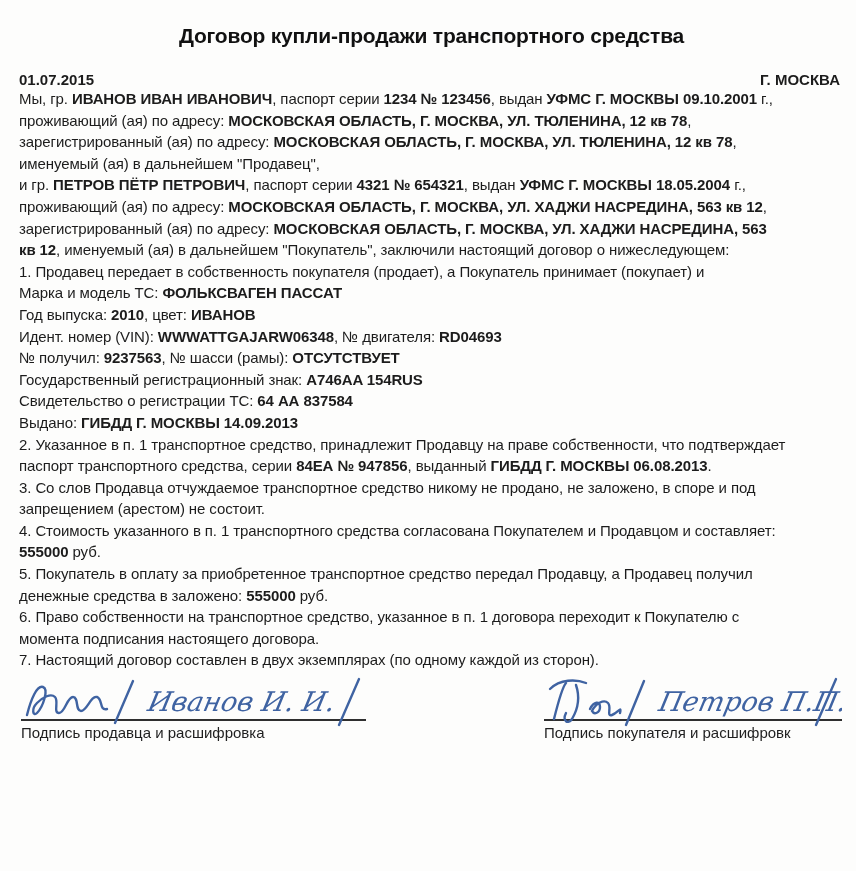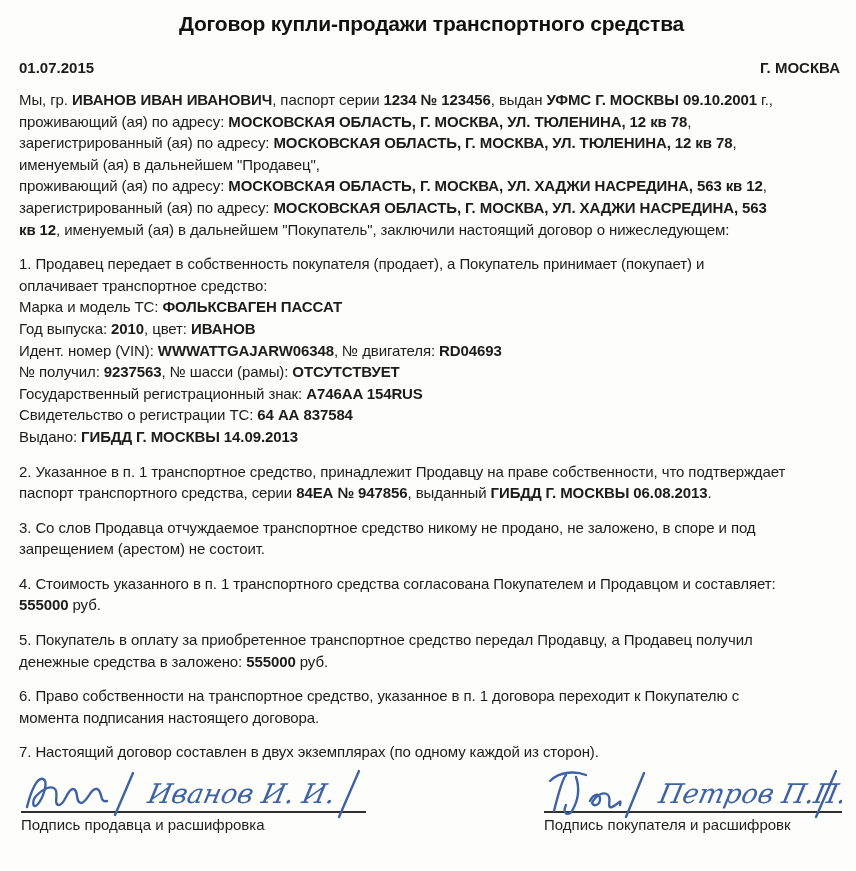--- a/index.html
+++ b/index.html
@@ -1,31 +1,31 @@
 <!DOCTYPE html>
 <html><head>
 <meta charset="utf-8">
 <style>
   html, body { margin:0; padding:0; }
   body {
     width:856px; height:871px; overflow:hidden;
     background:#fdfdfc; color:#1c1c1c;
     font-family:"Liberation Sans", sans-serif;
   }
-  .doc { padding:6px 12px 0 19px; }
+  .doc { padding:18px 12px 0 19px; }
   .title {
     text-align:center; font-weight:bold; font-size:21px; color:#111;
     margin-top:6px; letter-spacing:-0.2px;
   }
   .meta-row {
     display:flex; justify-content:space-between;
     font-weight:bold; font-size:15px; margin-top:23px; padding-right:4px;gap:16px;
   }
   #doc-body { margin-top:0; }
-  .block { margin-top:13px; }
+  .block { margin-top:0; }
   .block:first-child { }
   .line {
     font-size:15px; line-height:21.6px; white-space:nowrap;
     letter-spacing:-0.1px;
   }
   .line .b { font-weight:bold; }
   .sig-row {
     display:flex; justify-content:space-between; align-items:flex-end;
     margin-top:0; padding-right:2px;
   }
@@ -48,27 +48,27 @@
     <span>01.07.2015</span>
     <span>Г. МОСКВА</span>
   </div>
 
   <div id="doc-body">
       <div class="block">
         <div class="line"><span>Мы, гр. </span><span class="b">ИВАНОВ ИВАН ИВАНОВИЧ</span><span>, паспорт серии </span><span class="b">1234 № 123456</span><span>, выдан </span><span class="b">УФМС Г. МОСКВЫ 09.10.2001</span><span> г.,</span></div>
         <div class="line"><span>проживающий (ая) по адресу: </span><span class="b">МОСКОВСКАЯ ОБЛАСТЬ, Г. МОСКВА, УЛ. ТЮЛЕНИНА, 12 кв 78</span><span>,</span></div>
         <div class="line"><span>зарегистрированный (ая) по адресу: </span><span class="b">МОСКОВСКАЯ ОБЛАСТЬ, Г. МОСКВА, УЛ. ТЮЛЕНИНА, 12 кв 78</span><span>,</span></div>
         <div class="line"><span>именуемый (ая) в дальнейшем "Продавец",</span></div>
+        <div class="line"><span>и гр. </span><span class="b">ПЕТРОВ ПЁТР ПЕТРОВИЧ</span><span>, паспорт серии </span><span class="b">4321 № 654321</span><span>, выдан </span><span class="b">УФМС Г. МОСКВЫ 18.05.2004</span><span> г.,</span></div>
         <div class="line"><span>проживающий (ая) по адресу: </span><span class="b">МОСКОВСКАЯ ОБЛАСТЬ, Г. МОСКВА, УЛ. ХАДЖИ НАСРЕДИНА, 563 кв 12</span><span>,</span></div>
         <div class="line"><span>зарегистрированный (ая) по адресу: </span><span class="b">МОСКОВСКАЯ ОБЛАСТЬ, Г. МОСКВА, УЛ. ХАДЖИ НАСРЕДИНА, 563</span></div>
         <div class="line"><span class="b">кв 12</span><span>, именуемый (ая) в дальнейшем "Покупатель", заключили настоящий договор о нижеследующем:</span></div>
       </div>
       <div class="block">
         <div class="line"><span>1. Продавец передает в собственность покупателя (продает), а Покупатель принимает (покупает) и</span></div>
-        <div class="line"><span>оплачивает транспортное средство:</span></div>
         <div class="line"><span>Марка и модель ТС: </span><span class="b">ФОЛЬКСВАГЕН ПАССАТ</span></div>
         <div class="line"><span>Год выпуска: </span><span class="b">2010</span><span>, цвет: </span><span class="b">ИВАНОВ</span></div>
         <div class="line"><span>Идент. номер (VIN): </span><span class="b">WWWATTGAJARW06348</span><span>, № двигателя: </span><span class="b">RD04693</span></div>
         <div class="line"><span>№ получил: </span><span class="b">9237563</span><span>, № шасси (рамы): </span><span class="b">ОТСУТСТВУЕТ</span></div>
         <div class="line"><span>Государственный регистрационный знак: </span><span class="b">A746AA 154RUS</span></div>
         <div class="line"><span>Свидетельство о регистрации ТС: </span><span class="b">64 АА 837584</span></div>
         <div class="line"><span>Выдано: </span><span class="b">ГИБДД Г. МОСКВЫ 14.09.2013</span></div>
       </div>
       <div class="block">
         <div class="line"><span>2. Указанное в п. 1 транспортное средство, принадлежит Продавцу на праве собственности, что подтверждает</span></div>

